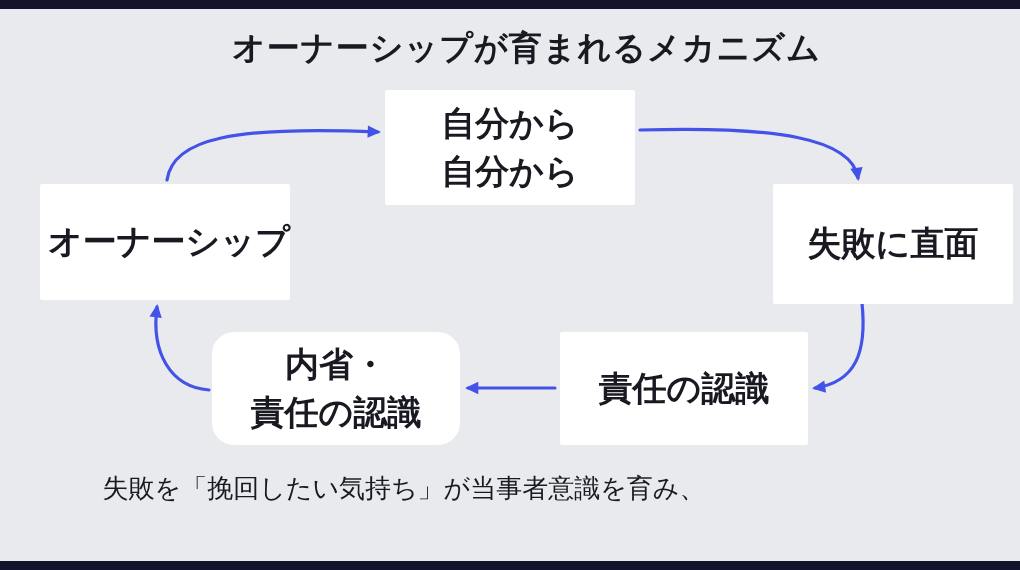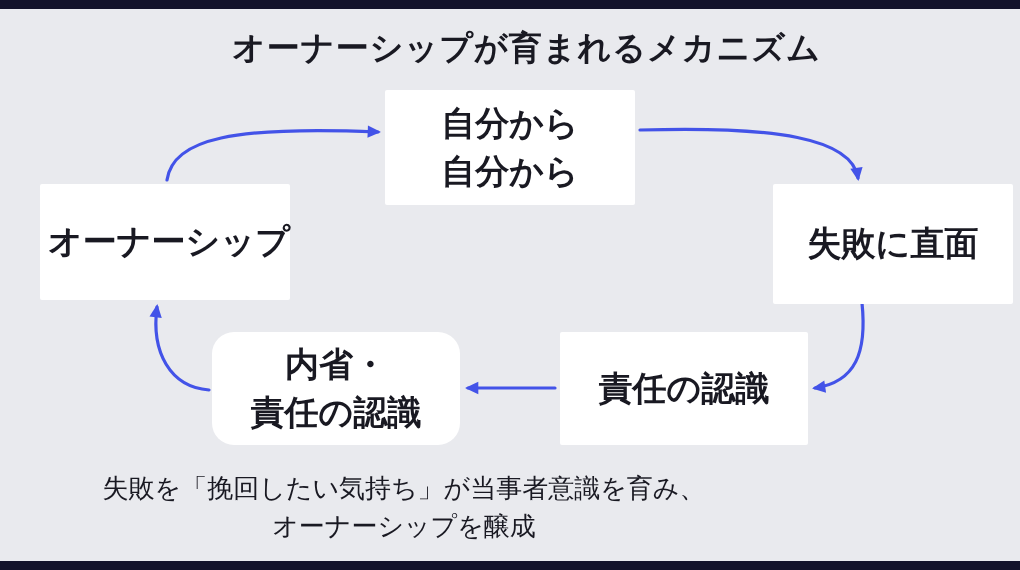--- a/index.html
+++ b/index.html
@@ -133,16 +133,15 @@
     <span>内省・</span>
     <span>責任の認識</span>
   </div>
 
   <div class="node node-ownership">
     <span>オーナーシップ</span>
   </div>
 
   <p class="caption">
     <span>失敗を「挽回したい気持ち」が当事者意識を育み、</span>
-    <span>オーナーシップを醸成</span>
   </p>
 
 </div>
 
 </body></html>

